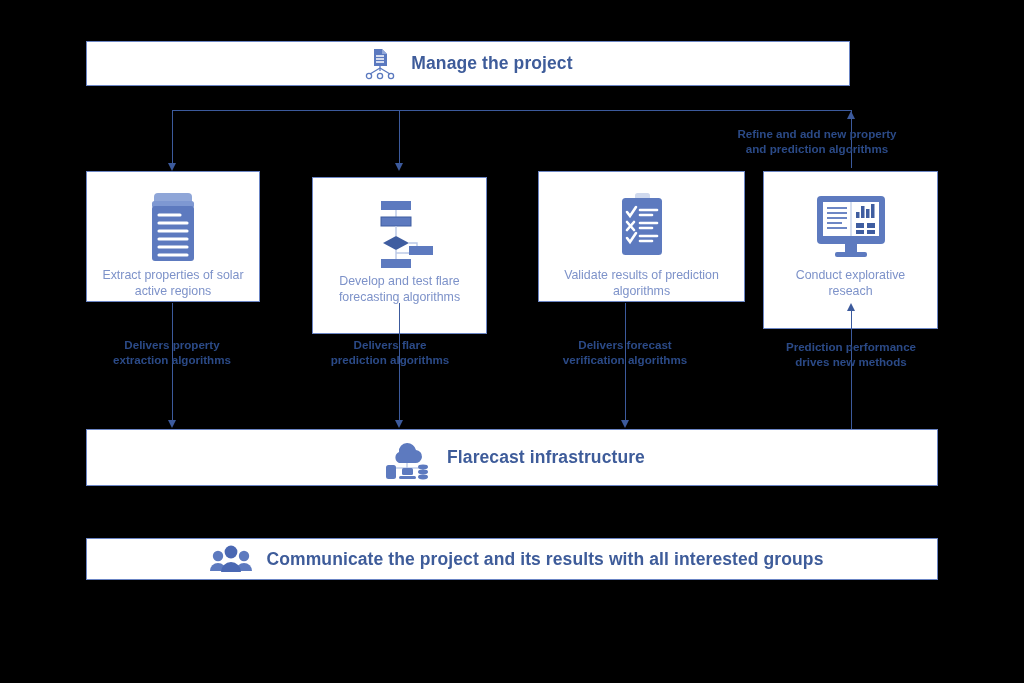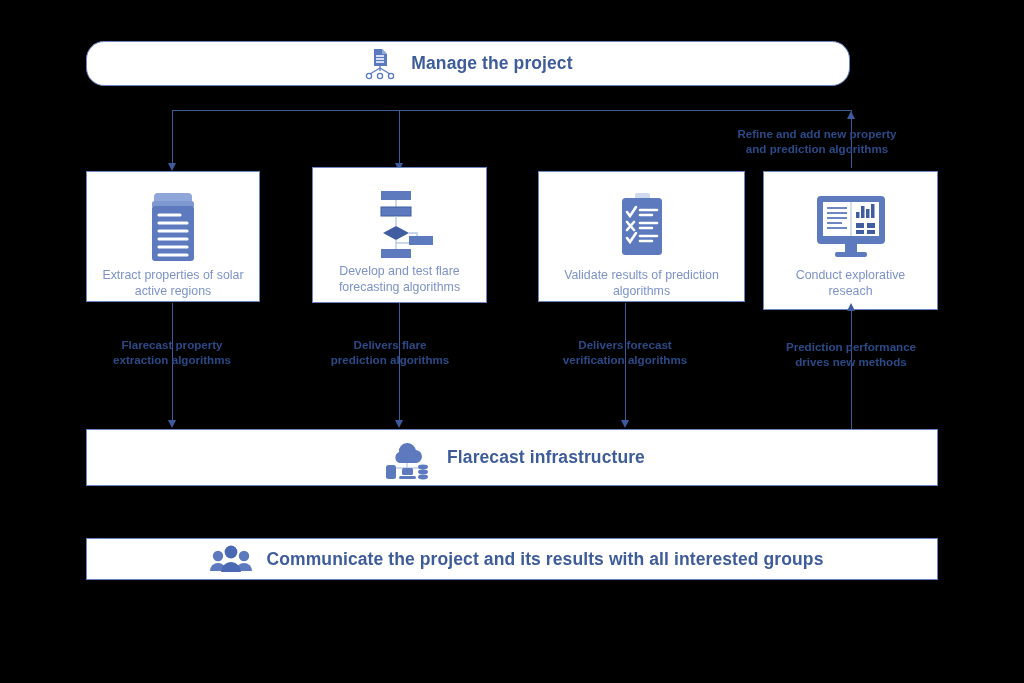--- a/index.html
+++ b/index.html
@@ -68,21 +68,21 @@
     color: #2b4a87;
     text-align: center;
     white-space: pre-line;
   }
 </style>
 </head>
 <body>
 
 <div id="stage">
 
-  <div class="bar" style="left:86px; top:41px; width:764px; height:45px;border-radius:18px;">
+  <div class="bar" style="left:86px; top:41px; width:764px; height:45px;">
     <span class="card-icon" style="height:34px;">
       <svg width="34" height="34" viewBox="0 0 34 34">
         <path d="M11 2 h8 l5 5 v12 h-13 z" fill="#5b79bf"></path>
         <path d="M19 2 l5 5 h-5 z" fill="#93a9d9"></path>
         <g stroke="#ffffff" stroke-width="1.5">
           <line x1="13" y1="9" x2="21" y2="9"></line>
           <line x1="13" y1="12" x2="21" y2="12"></line>
           <line x1="13" y1="15" x2="21" y2="15"></line>
         </g>
         <g stroke="#5b79bf" stroke-width="1.3" fill="none">
@@ -125,21 +125,21 @@
           <line x1="15" y1="50" x2="43" y2="50"></line>
           <line x1="15" y1="58" x2="43" y2="58"></line>
           <line x1="15" y1="66" x2="43" y2="66"></line>
         </g>
       </svg>
     </span>
     <span class="card-label">Extract properties of solar
 active regions</span>
   </div>
 
-  <div class="card" style="left:312px; top:167px; width:175px; height:136px;">
+  <div class="card" style="left:312px; top:177px; width:175px; height:157px;">
     <span class="card-icon">
       <svg width="70" height="78" viewBox="0 0 70 78">
         <rect x="16" y="6" width="30" height="9" fill="#5d7abf"></rect>
         <line x1="31" y1="15" x2="31" y2="22" stroke="#b9c8e6" stroke-width="1.4"></line>
         <rect x="16" y="22" width="30" height="9" fill="#5d7abf" stroke="#3f5da0" stroke-width="1"></rect>
         <line x1="31" y1="31" x2="31" y2="41" stroke="#b9c8e6" stroke-width="1.4"></line>
         <polygon points="31,41 44,48 31,55 18,48" fill="#3f5da0"></polygon>
         <polyline points="44,48 52,48 52,58 40,58" fill="none" stroke="#b9c8e6" stroke-width="1.4"></polyline>
         <rect x="44" y="51" width="24" height="9" fill="#5d7abf"></rect>
         <line x1="31" y1="55" x2="31" y2="64" stroke="#b9c8e6" stroke-width="1.4"></line>
@@ -167,21 +167,21 @@
           <polyline points="13,49 16,53 22,44"></polyline>
           <line x1="26" y1="47" x2="43" y2="47"></line>
           <line x1="26" y1="52" x2="38" y2="52"></line>
         </g>
       </svg>
     </span>
     <span class="card-label">Validate results of prediction
 algorithms</span>
   </div>
 
-  <div class="card" style="left:763px; top:171px; width:175px; height:139px;">
+  <div class="card" style="left:763px; top:171px; width:175px; height:158px;">
     <span class="card-icon">
       <svg width="84" height="72" viewBox="0 0 84 72">
         <rect x="8" y="4" width="68" height="48" rx="4" fill="#5d7abf"></rect>
         <rect x="14" y="10" width="56" height="34" fill="#ffffff"></rect>
         <line x1="42" y1="10" x2="42" y2="44" stroke="#b9c8e6" stroke-width="1.2"></line>
         <g stroke="#5d7abf" stroke-width="1.8">
           <line x1="18" y1="16" x2="38" y2="16"></line>
           <line x1="18" y1="21" x2="38" y2="21"></line>
           <line x1="18" y1="26" x2="38" y2="26"></line>
           <line x1="18" y1="31" x2="33" y2="31"></line>
@@ -200,21 +200,21 @@
         <rect x="36" y="52" width="12" height="8" fill="#5d7abf"></rect>
         <rect x="26" y="60" width="32" height="5" rx="2" fill="#5d7abf"></rect>
       </svg>
     </span>
     <span class="card-label">Conduct explorative
 reseach</span>
   </div>
 
   <div class="vline" style="left:172px; top:303px; height:120px;"></div>
   <div class="arrow-down" style="left:168px; top:420px;"></div>
-  <div class="edge-label" style="left:82px; top:337px; width:180px;">Flarecast property
+  <div class="edge-label" style="left:82px; top:337px; width:180px;">Delivers property
 extraction algorithms</div>
 
   <div class="vline" style="left:399px; top:303px; height:120px;"></div>
   <div class="arrow-down" style="left:395px; top:420px;"></div>
   <div class="edge-label" style="left:300px; top:337px; width:180px;">Delivers flare
 prediction algorithms</div>
 
   <div class="vline" style="left:625px; top:303px; height:120px;"></div>
   <div class="arrow-down" style="left:621px; top:420px;"></div>
   <div class="edge-label" style="left:535px; top:337px; width:180px;">Delivers forecast

